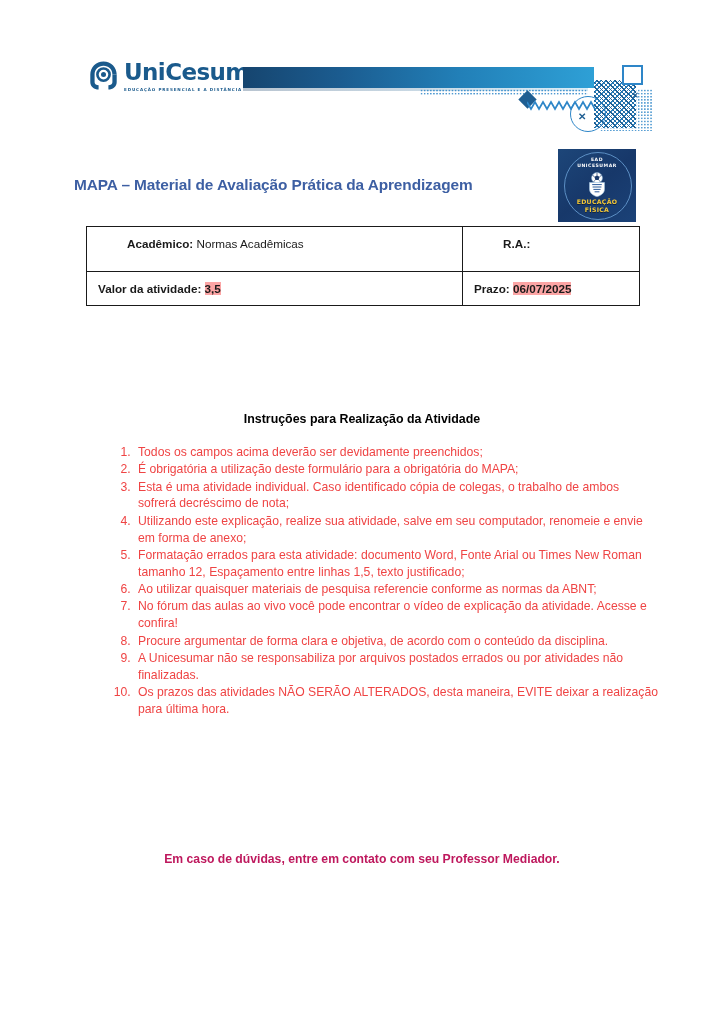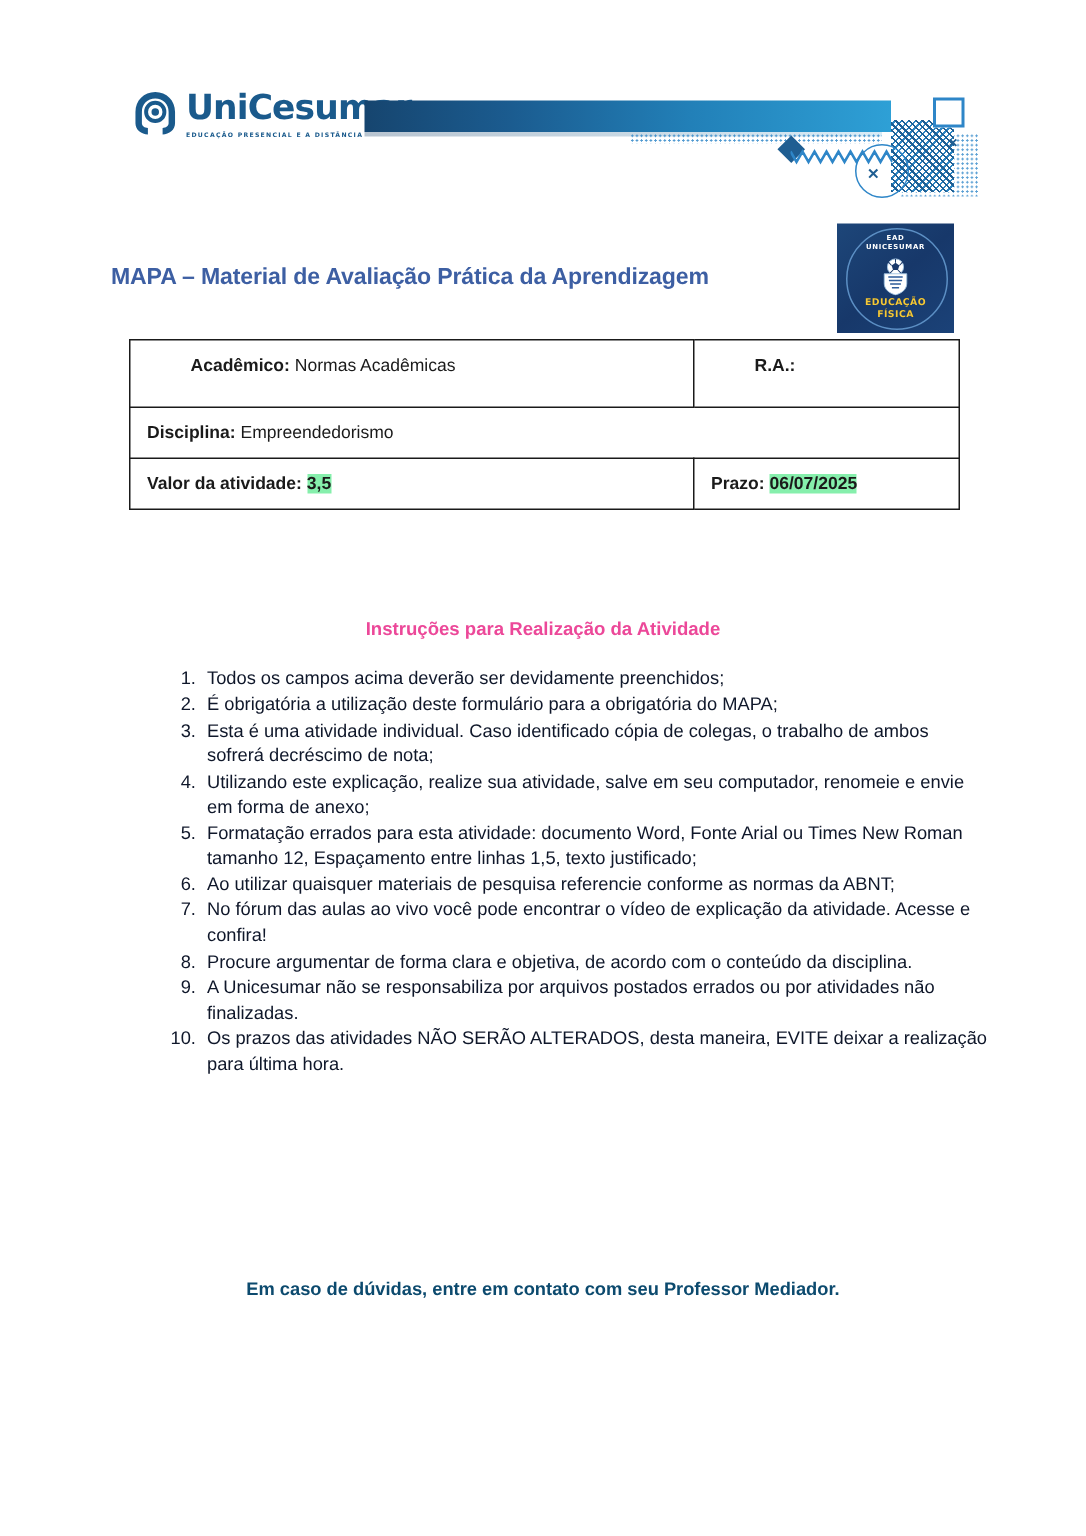--- a/index.html
+++ b/index.html
@@ -250,60 +250,60 @@
     vertical-align: top;
     line-height: 1.3;
   }
   .form-table .tall td {
     height: 26px;
     padding-left: 40px;
   }
   .fld-label { font-weight: bold; }
   .fld-value { font-weight: normal; }
   .hl {
-    background: #86efac;
+    background: #fca5a5;
     font-weight: bold;
   }
 
   
   .instr-heading {
     position: absolute;
     left: 0;
     top: 412px;
     width: 724px;
     text-align: center;
     font-size: 12.4px;
     font-weight: bold;
-    color: #ec4899;
+    color: #000000;
   }
   .instr-list {
     position: absolute;
     left: 104px;
     top: 444px;
     width: 524px;
     margin: 0;
     padding: 0 0 0 30px;
     font-size: 12.2px;
     line-height: 1.38;
-    color: #0f172a;
+    color: #ef4444;
   }
   .instr-list li {
     margin: 0 0 0.5px 0;
     padding-left: 4px;
   }
 
   
   .footer-note {
     position: absolute;
     left: 0;
     width: 724px;
     text-align: center;
     font-size: 12.2px;
     font-weight: bold;
-    color: #0c4a6e;
+    color: #be185d;
   }
   .footer-note-1 { top: 852px; }
   .footer-note-2 { top: 891px; }
 </style>
 </head>
 <body>
 
 <div class="page">
 
   <div class="header">
@@ -374,26 +374,20 @@
         <td>
           <span class="fld-label">Acadêmico:</span>
           <span class="fld-value">Normas Acadêmicas</span>
         </td>
         <td>
           <span class="fld-label">R.A.:</span>
           <span class="fld-value"></span>
         </td>
       </tr>
       <tr>
-        <td colspan="2">
-          <span class="fld-label">Disciplina:</span>
-          <span class="fld-value">Empreendedorismo</span>
-        </td>
-      </tr>
-      <tr>
         <td>
           <span class="fld-label">Valor da atividade:</span>
           <span class="hl">3,5</span>
         </td>
         <td>
           <span class="fld-label">Prazo:</span>
           <span class="hl">06/07/2025</span>
         </td>
       </tr>
     </tbody>

